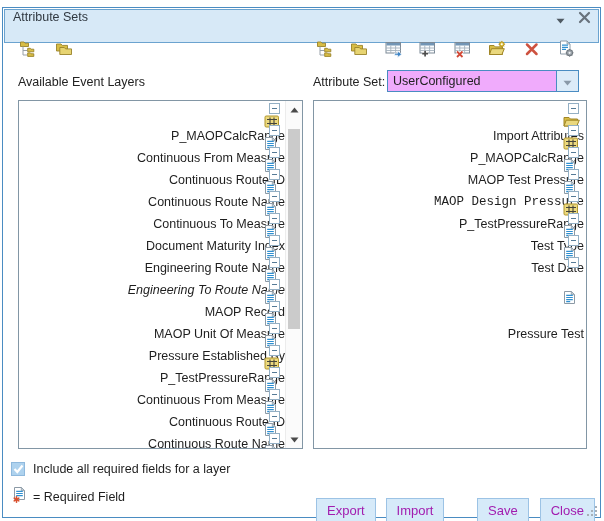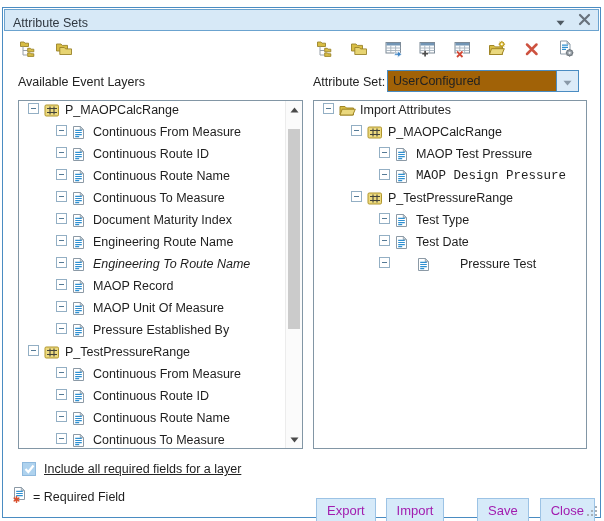--- a/index.html
+++ b/index.html
@@ -3,59 +3,59 @@
 <meta charset="utf-8">
 <style>
   html,body{margin:0;padding:0}
   body{
     width:604px;height:521px;background:#ffffff;overflow:hidden;position:relative;
     font-family:"Liberation Sans",sans-serif;color:#222;
   }
   .window{position:absolute;left:2px;top:7px;width:597px;height:509px;
     border:1px solid var(--accent,#4a8cc2);background:#fff;}
   
-  .titlebar{position:absolute;left:1px;top:1px;right:1px;height:22px;
+  .titlebar{position:absolute;left:1px;top:1px;right:1px;height:34px;
     background:var(--titlebar-bg,#d7e9f7);border:1px solid #6ba3cf;
-    display:flex;align-items:flex-end;box-sizing:border-box;}
+    display:flex;align-items:flex-start;box-sizing:border-box;}
   .title{margin-left:8px;font-size:12.5px;color:#303840;}
   .tb-btn{width:18px;height:18px;display:flex;align-items:center;justify-content:center;cursor:default;}
   .tb-caret{margin-left:auto;margin-right:6px;}
   .tb-close{margin-right:5px;}
   
   .toolbar-left{position:absolute;left:15px;top:33px;display:flex;gap:17px;}
   .toolbar-right{position:absolute;left:312px;top:33px;width:261px;display:flex;justify-content:space-between;}
   .tool-btn{width:19px;height:19px;display:flex;align-items:center;justify-content:center;}
   
   .section-label{position:absolute;top:67px;font-size:12.5px;color:#222;}
   #lbl-left{left:15px;}
   #lbl-attrset{left:310px;}
   .combobox{position:absolute;left:384px;top:62px;width:192px;height:22px;box-sizing:border-box;
-    border:1px solid var(--accent,#4a8cc2);background:#a16207;display:flex;align-items:stretch;}
+    border:1px solid var(--accent,#4a8cc2);background:#f0abfc;display:flex;align-items:stretch;}
   .combo-text{flex:1;font-size:12.5px;line-height:20px;padding-left:5px;overflow:hidden;white-space:nowrap;}
   .combo-btn{width:21px;background:#dcebf8;border-left:1px solid var(--accent,#4a8cc2);
     display:flex;align-items:center;justify-content:center;}
   
   .panel{position:absolute;top:92px;height:349px;background:#fff;box-sizing:border-box;
     border:1px solid var(--panel-border,#8296a5);}
   #left-panel{left:15px;width:285px;}
   #right-panel{left:310px;width:274px;}
   .tree{position:absolute;left:0;top:2px;bottom:0;overflow:hidden;}
   #left-panel .tree{right:17px;}
   #right-panel .tree{right:2px;}
-  .tree-row{height:22px;display:flex;align-items:flex-start;white-space:nowrap;}
+  .tree-row{height:22px;display:flex;align-items:flex-end;white-space:nowrap;flex-direction:column;}
   .expander{width:11px;height:11px;margin-right:5px;flex:none;display:flex;}
   .node-icon{width:17px;height:15px;margin-right:4px;flex:none;display:flex;align-items:center;}
   .node-label{font-size:12.5px;color:#1e1e1e;}
   
   .scrollbar{position:absolute;right:0;top:0;bottom:0;width:16px;background:#fbfbfb;border-left:1px solid #ececec;}
   .sb-up,.sb-down{position:absolute;left:0;right:0;height:15px;display:flex;align-items:center;justify-content:center;}
   .sb-up{top:1px;} .sb-down{bottom:1px;}
   .sb-thumb{position:absolute;left:2px;right:2px;top:28px;height:200px;background:#cbcbcb;}
   
-  .checkbox-row{position:absolute;left:19px;top:454px;display:flex;align-items:center;gap:8px;text-decoration:underline;}
+  .checkbox-row{position:absolute;left:8px;top:454px;display:flex;align-items:center;gap:8px;}
   .checkbox{width:14px;height:14px;box-sizing:border-box;background:var(--checkbox-bg,#aed2ee);
     border:1px solid #8fb9dd;display:flex;align-items:center;justify-content:center;}
   .checkbox-label,.legend-label{font-size:12.5px;color:#1e1e1e;}
   .legend-row{position:absolute;left:9px;top:478px;display:flex;align-items:center;gap:6px;}
   .btn-group{position:absolute;top:453px;display:flex;}
   #btns-left{left:313px;gap:10px;}
   #btns-right{left:474px;gap:11px;}
   .btn{height:25px;padding:0 10px;background:var(--btn-bg,#d6eaf9);
     border:1px solid var(--btn-border,#9cc3e5);font-size:13px;color:#a21caf;
     font-family:"Liberation Sans",sans-serif;cursor:default;margin-top:37px;}

